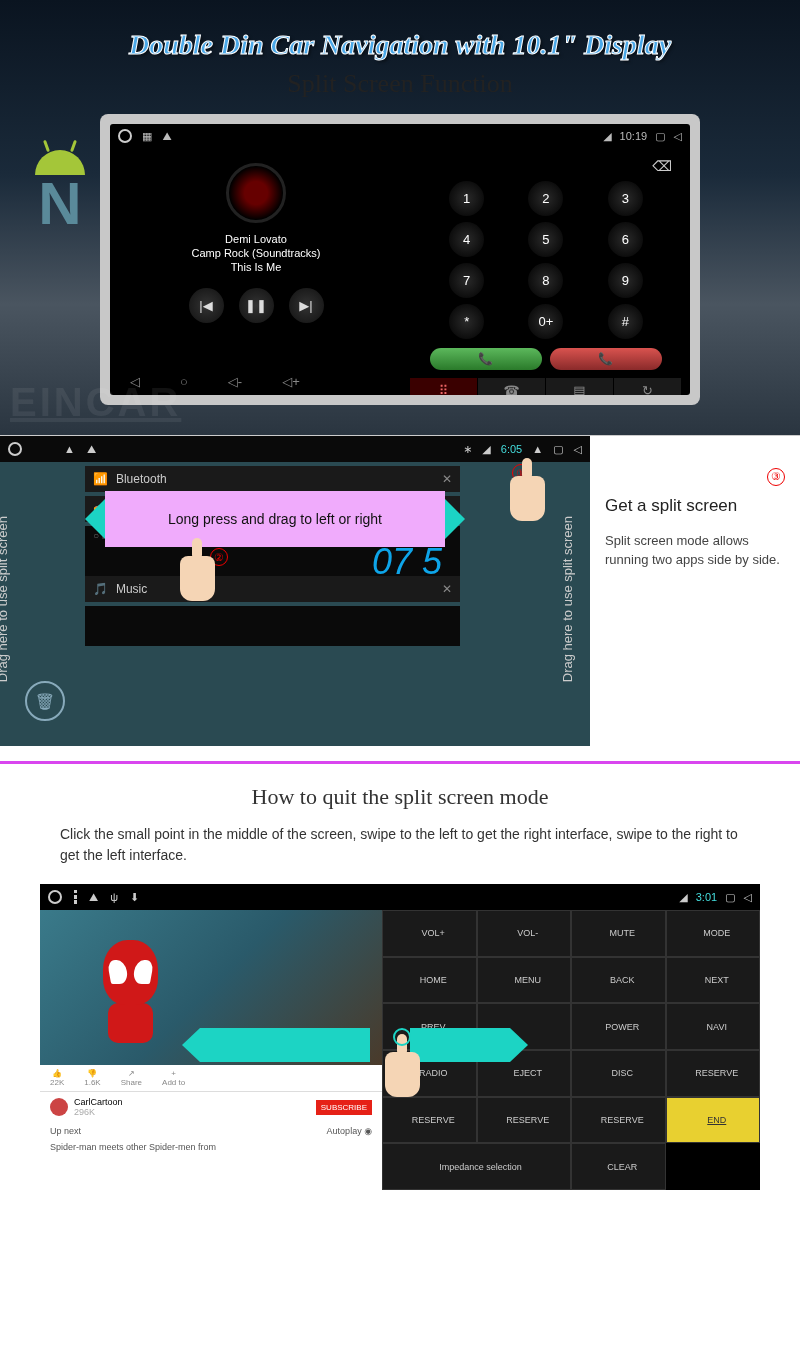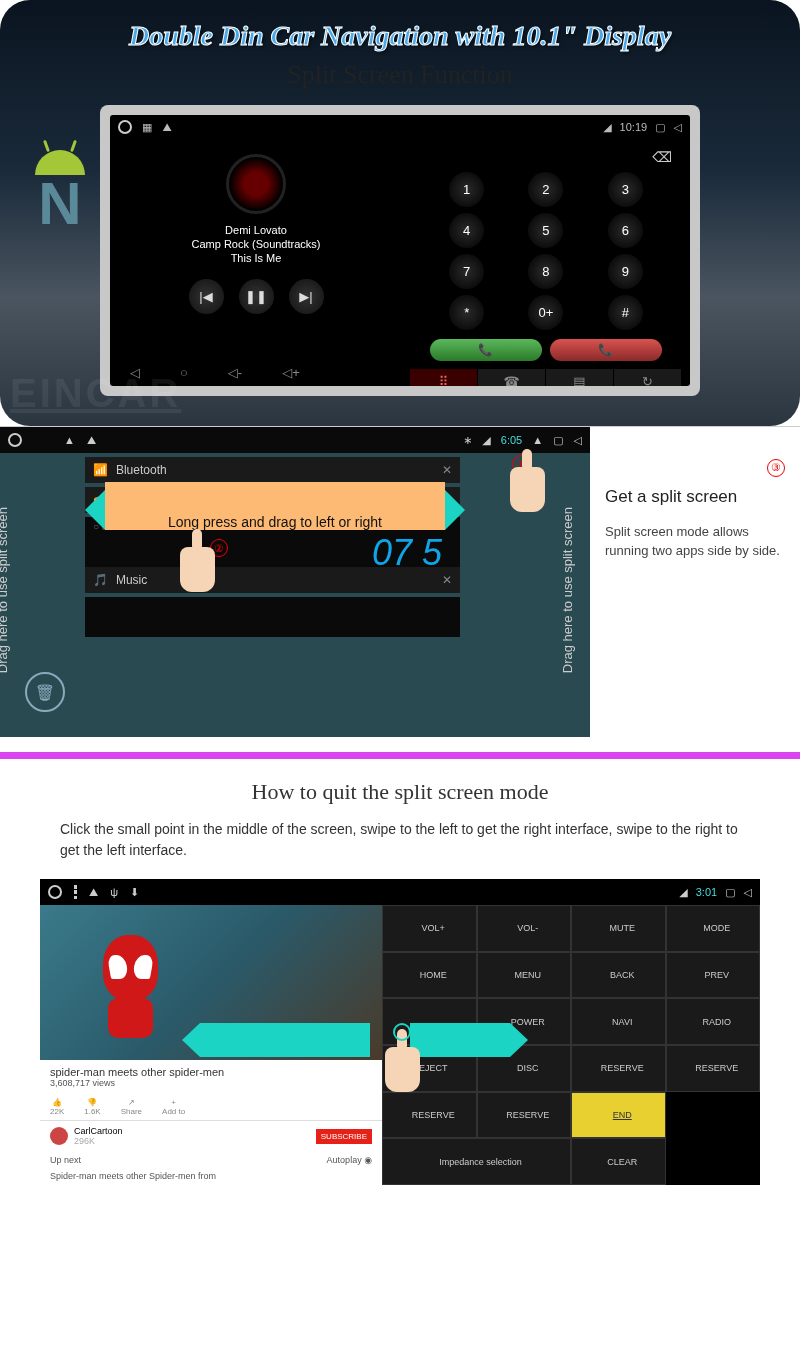--- a/index.html
+++ b/index.html
@@ -1,22 +1,21 @@
 <!DOCTYPE html>
 <html><head>
 <meta charset="utf-8">
 <style>
 * { margin: 0; padding: 0; box-sizing: border-box; }
 body { font-family: Arial, sans-serif; width: 800px; background: #fff; }
 
 .hero {
   background: linear-gradient(180deg, #0a1420 0%, #1a2a3a 40%, #4a5560 70%, #2a3540 100%);
-  padding: 20px 15px 30px;
+  padding: 29px 15px 30px;
   position: relative;
-  border-radius: 30px;
 }
 .hero-title {
   text-align: center;
   font-family: Georgia, serif;
   font-size: 28px;
   font-style: italic;
   font-weight: bold;
   color: #4aa8e8;
   -webkit-text-stroke: 1px #fff;
   text-shadow: 2px 2px 3px rgba(0,0,0,0.5);
@@ -78,31 +77,31 @@
 .time-teal{color:#4dd;}
 .side-label{position:absolute;writing-mode:vertical-rl;transform:rotate(180deg);color:#ccc;font-size:13px;top:80px;left:-5px;}
 .side-label.r2{left:auto;right:15px;}
 .circle-icon{width:22px;height:22px;border:2px solid #ccc;border-radius:50%;}
 .trash-circ{position:absolute;left:25px;bottom:25px;width:40px;height:40px;border:2px solid #8ab;border-radius:50%;display:flex;align-items:center;justify-content:center;color:#8ab;}
 .app-cards{position:absolute;left:85px;top:30px;width:375px;}
 .card{background:#1a1a1a;margin-bottom:4px;padding:6px 8px;color:#ccc;font-size:12px;display:flex;align-items:center;gap:8px;}
 .card .x{margin-left:auto;color:#888;}
 .card-body{background:#0a0a0a;height:50px;padding:4px 8px;color:#666;font-size:10px;}
 .radio-num{font-size:36px;color:#0ea5e9;text-align:right;font-style:italic;padding-right:10px;}
-.long-press-arrow{position:absolute;left:105px;top:55px;width:340px;height:48px;background:#fdba74;display:flex;align-items:flex-end;justify-content:center;color:#111;font-size:14px;}
+.long-press-arrow{position:absolute;left:105px;top:55px;width:340px;height:56px;background:#f0abfc;display:flex;align-items:center;justify-content:center;color:#111;font-size:14px;}
 .long-press-arrow::before{content:'';position:absolute;left:-20px;width:0;height:0;border-top:20px solid transparent;border-bottom:20px solid transparent;border-right:20px solid #1cd4c4;}
 .long-press-arrow::after{content:'';position:absolute;right:-20px;width:0;height:0;border-top:20px solid transparent;border-bottom:20px solid transparent;border-left:20px solid #1cd4c4;}
 .badge-num{display:inline-flex;width:18px;height:18px;border:1.5px solid #e00;border-radius:50%;align-items:center;justify-content:center;color:#e00;font-size:11px;position:absolute;}
 .hand{width:35px;height:45px;background:#f5d5b5;border-radius:8px 8px 12px 12px;position:relative;}
 .hand::before{content:'';position:absolute;top:-18px;left:12px;width:10px;height:22px;background:#f5d5b5;border-radius:5px;}
 .ss-desc{flex:1;padding:30px 15px 15px;}
 .desc-t{font-size:17px;color:#222;margin-bottom:15px;}
 .desc-p{font-size:13px;color:#444;line-height:1.5;}
 
-.section3{padding:20px 0 0;border-top:7px solid #d946ef;margin-top:15px;}
+.section3{padding:20px 0 0;border-top:3px solid #d946ef;margin-top:15px;}
 .s3-title{text-align:center;font-size:22px;color:#333;font-family:Georgia,serif;margin-bottom:14px;}
 .s3-desc{padding:0 60px;font-size:14px;color:#333;line-height:1.5;margin-bottom:18px;}
 .s3-shot{width:720px;margin:0 auto;background:#000;position:relative;}
 .s3-bar{height:26px;display:flex;align-items:center;color:#ccc;font-size:11px;padding:0 8px;gap:12px;}
 .s3-bar .r{margin-left:auto;display:flex;gap:8px;align-items:center;}
 .s3-body{display:flex;height:280px;}
 .yt-side{flex:0.95;background:#fff;position:relative;}
 .yt-vid{height:155px;background:linear-gradient(135deg,#3a7a8a 0%,#2a5a6a 50%,#4a3a2a 100%);position:relative;overflow:hidden;}
 .spidey{position:absolute;left:40px;top:30px;width:100px;height:110px;}
 .sp-head{width:55px;height:65px;background:#d01818;border-radius:45% 45% 40% 40%;margin:0 auto;position:relative;}
@@ -284,24 +283,20 @@
       <div class="yt-side">
         <div class="yt-vid">
           <div class="spidey">
             <div class="sp-head">
                 <div class="sp-eye l"></div>
                 <div class="sp-eye r"></div>
               </div>
             <div class="sp-body"></div>
           </div>
         </div>
-        <div class="yt-info">
-          <div class="yt-title">spider-man meets other spider-men</div>
-          <div>3,608,717 views</div>
-        </div>
         <div class="yt-actions">
           <div class="yt-act">👍<br><span>22K</span></div>
           <div class="yt-act">👎<br><span>1.6K</span></div>
           <div class="yt-act">↗<br><span>Share</span></div>
           <div class="yt-act">+<br><span>Add to</span></div>
         </div>
         <div class="yt-channel">
           <span style="width:18px;height:18px;background:#c44;border-radius:50%;"></span>
           <div>
               <div>CarlCartoon</div>
@@ -316,20 +311,21 @@
         <div style="padding:2px 10px;font-size:9px;color:#555;">Spider-man meets other Spider-men from</div>
       </div>
       <div class="btn-grid">
         <div class="gbtn">VOL+</div>
         <div class="gbtn">VOL-</div>
         <div class="gbtn">MUTE</div>
         <div class="gbtn">MODE</div>
         <div class="gbtn">HOME</div>
         <div class="gbtn">MENU</div>
         <div class="gbtn">BACK</div>
+        <div class="gbtn">NEXT</div>
         <div class="gbtn">PREV</div>
         <div class="gbtn"></div>
         <div class="gbtn">POWER</div>
         <div class="gbtn">NAVI</div>
         <div class="gbtn">RADIO</div>
         <div class="gbtn">EJECT</div>
         <div class="gbtn">DISC</div>
         <div class="gbtn">RESERVE</div>
         <div class="gbtn">RESERVE</div>
         <div class="gbtn">RESERVE</div>

